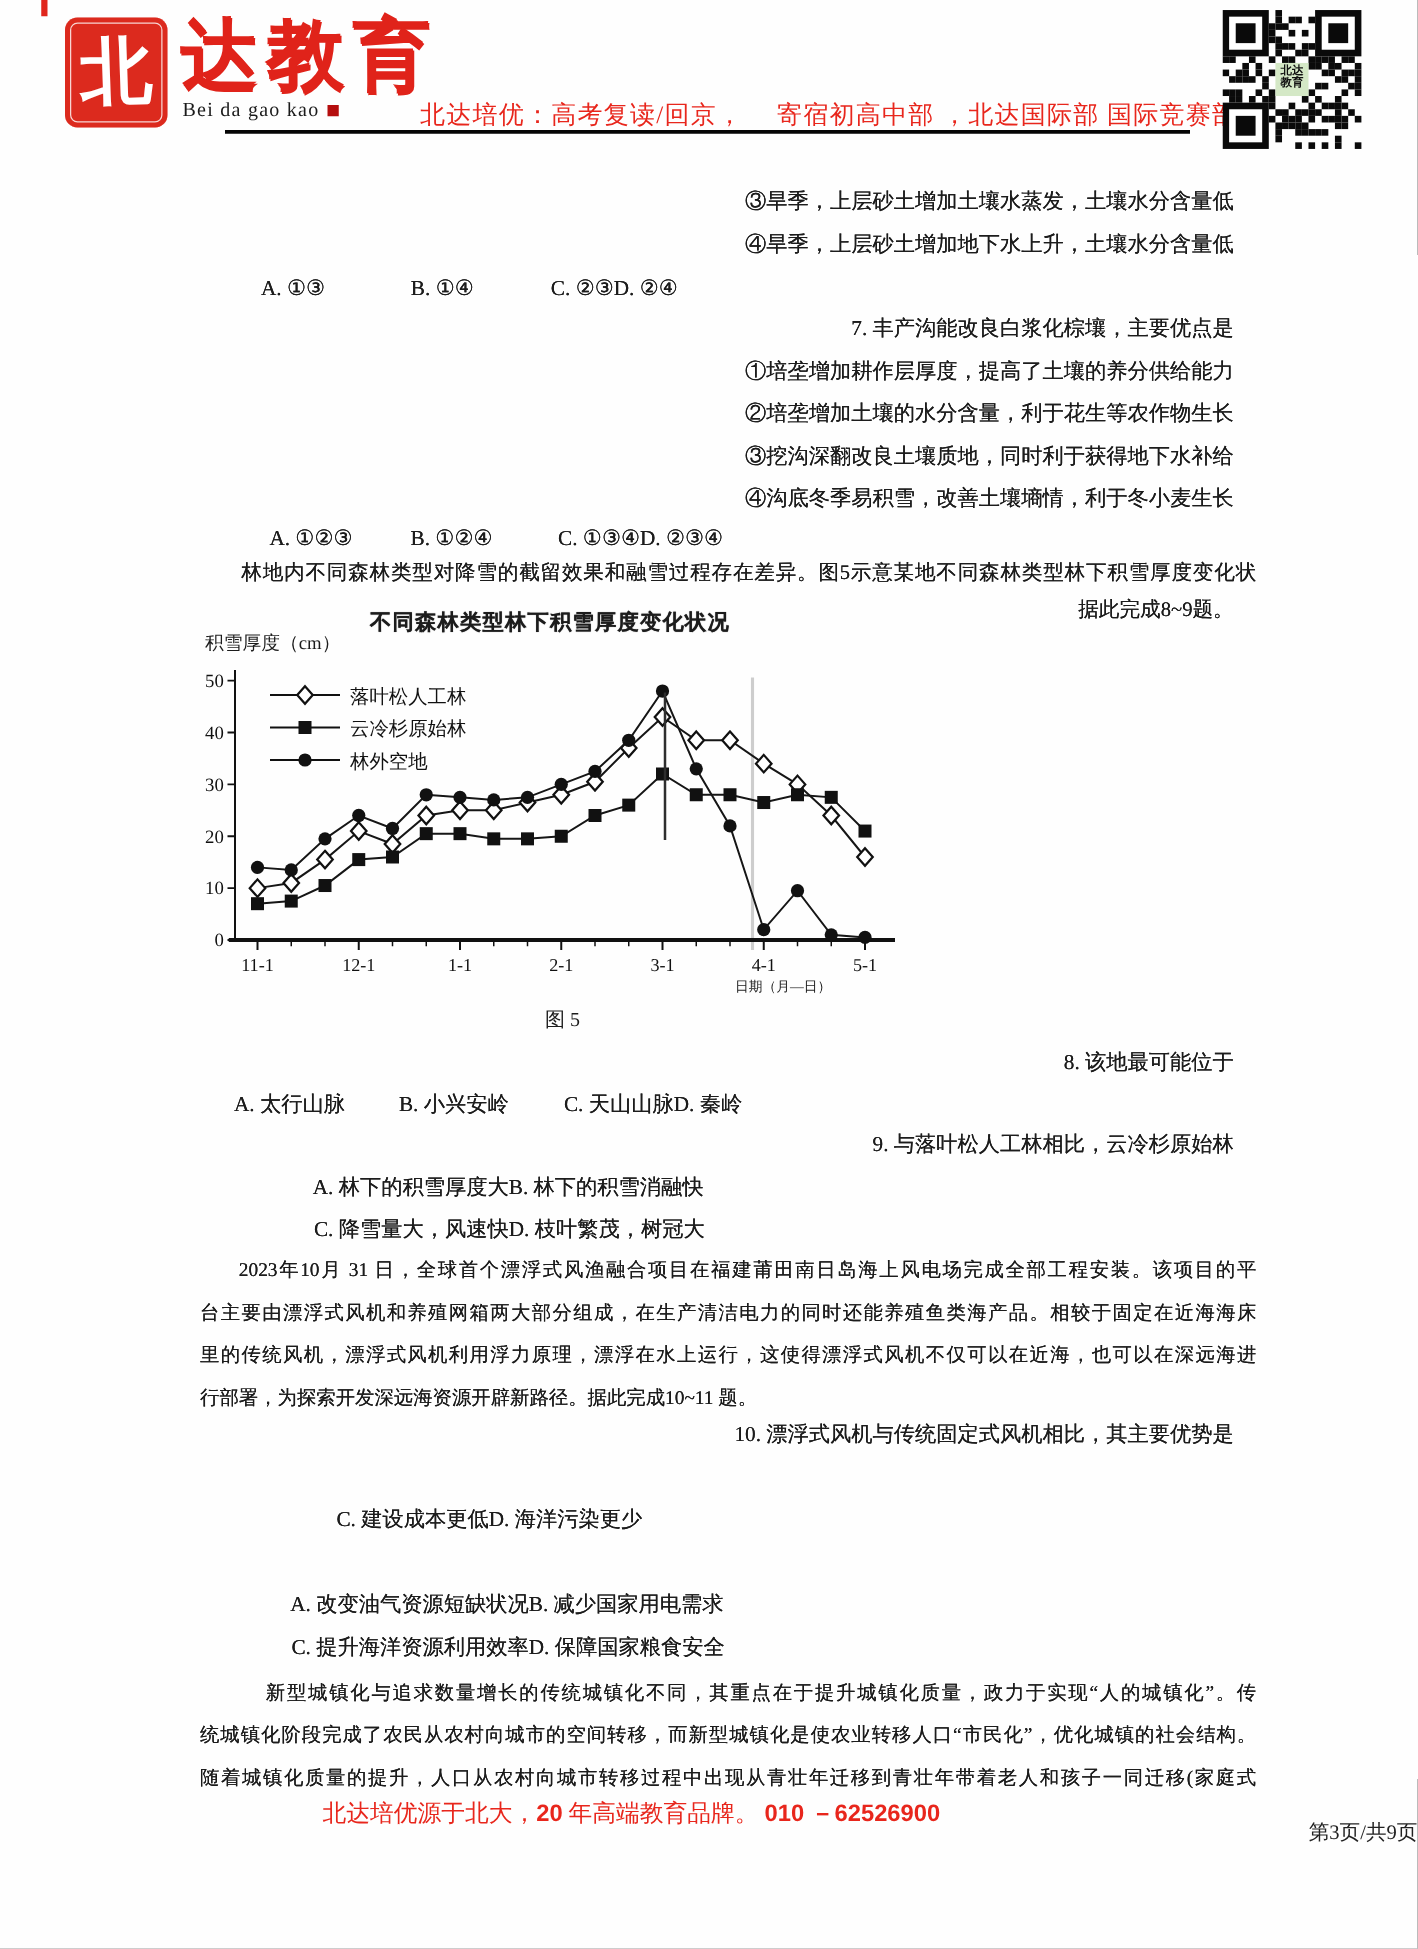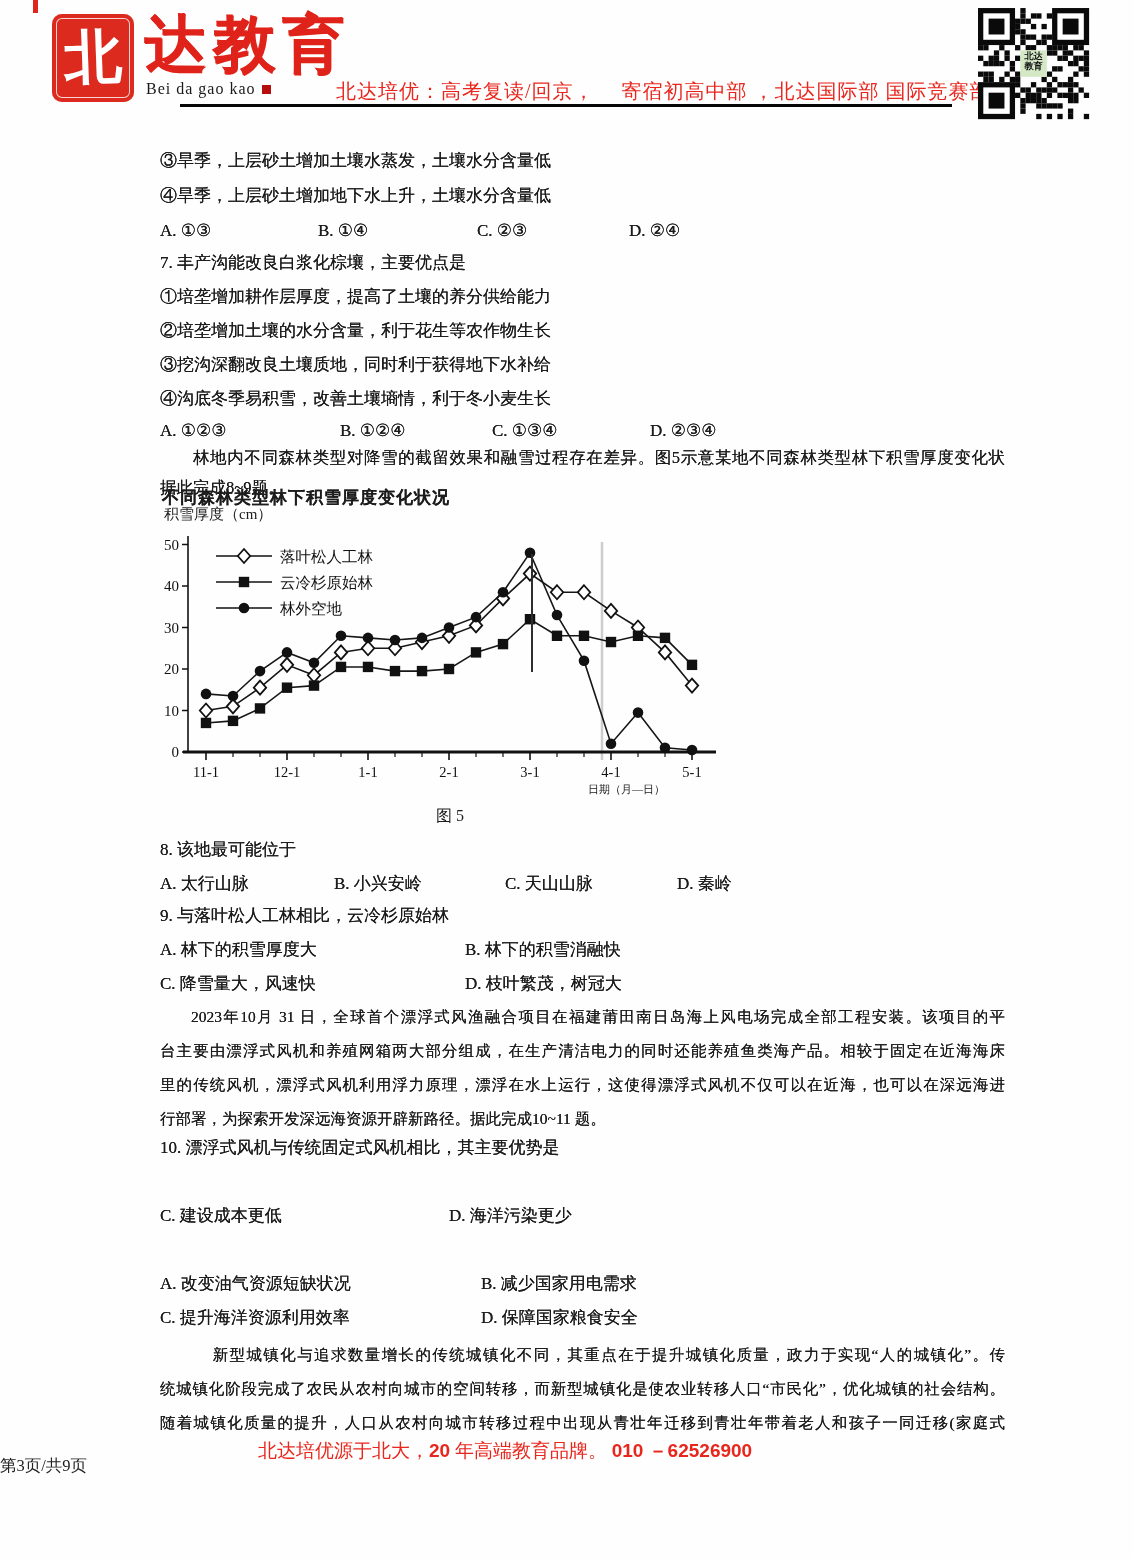--- a/index.html
+++ b/index.html
@@ -12,40 +12,40 @@
         box-shadow:inset 0 0 0 4px #dc2a1e, inset 0 0 0 5px rgba(255,255,255,.8);}
   .seal span{color:#fff;font-size:58px;font-weight:bold;line-height:1;transform:rotate(-2deg);}
   .brand{position:absolute;left:144px;top:2px;font-size:62px;font-weight:bold;color:#e0231a;
          letter-spacing:7px;font-family:"DejaVu Serif","Liberation Serif",serif;text-shadow:1px 1px 0 #e0231a;}
   .brand-sub{position:absolute;left:146px;top:80px;font-size:16px;color:#1a1a1a;letter-spacing:1px;}
   .brand-sub .sq{display:inline-block;width:9px;height:9px;background:#b50e0e;margin-left:6px;}
   .slogan{position:absolute;left:336px;top:78px;font-size:20px;color:#e8261c;letter-spacing:1px;white-space:nowrap;}
   .divider{position:absolute;left:180px;top:104px;width:772px;height:3px;background:#050505;}
   .qr{position:absolute;left:978px;top:8px;}
   
-  .tline{position:absolute;left:160px;width:845px;height:30px;line-height:28px;font-size:17px;
-         overflow:hidden;white-space:nowrap;text-shadow:0 0 .4px currentColor;}
+  .tline{position:absolute;left:142px;width:845px;height:30px;line-height:28px;font-size:17px;
+         overflow:hidden;white-space:nowrap;text-shadow:0 0 .4px currentColor;text-align:right;}
   .pline{position:absolute;left:160px;width:845px;height:32px;line-height:30px;font-size:15.5px;
          overflow:hidden;text-shadow:0 0 .4px currentColor;}
   .just{text-align:justify;text-align-last:justify;white-space:normal;}
-  .optrow{display:flex;white-space:nowrap;gap:40px;}
+  .optrow{display:flex;white-space:nowrap;}
   .optrow span{display:inline-block;flex:0 0 auto;}
   
   .chart{position:absolute;left:150px;top:486px;width:648px;height:340px;}
-  .chart-title{position:absolute;left:12px;top:0;width:580px;font-size:17px;font-weight:600;
+  .chart-title{position:absolute;left:0;top:0;width:580px;text-align:center;font-size:17px;font-weight:600;
                letter-spacing:1px;text-shadow:0 0 .6px #333;}
   .chart-ylabel{position:absolute;left:14px;top:19px;font-size:15px;}
   .chart-svg{position:absolute;left:0;top:34px;}
   .chart-xlabel{position:absolute;left:438px;top:296px;font-size:11px;}
   .chart-caption{position:absolute;left:240px;top:320px;width:120px;text-align:center;font-size:16px;}
   svg text{font-family:"Liberation Serif","DejaVu Serif",serif;fill:#111;}
   
   .footer-red{position:absolute;left:258px;top:1438px;font-size:19px;color:#e8261c;white-space:nowrap;}
   .footer-red b{font-family:"Liberation Sans","DejaVu Sans",sans-serif;font-weight:bold;}
-  .page-num{position:absolute;left:0;top:1455px;width:1134px;text-align:left;font-size:16.5px;color:#222;}
+  .page-num{position:absolute;left:0;top:1455px;width:1134px;text-align:right;font-size:16.5px;color:#222;}
 </style>
 </head>
 <body>
 
 <div class="page">
 
   <div class="corner-mark"></div>
   <div class="seal">
     <span>北</span>
   </div>

